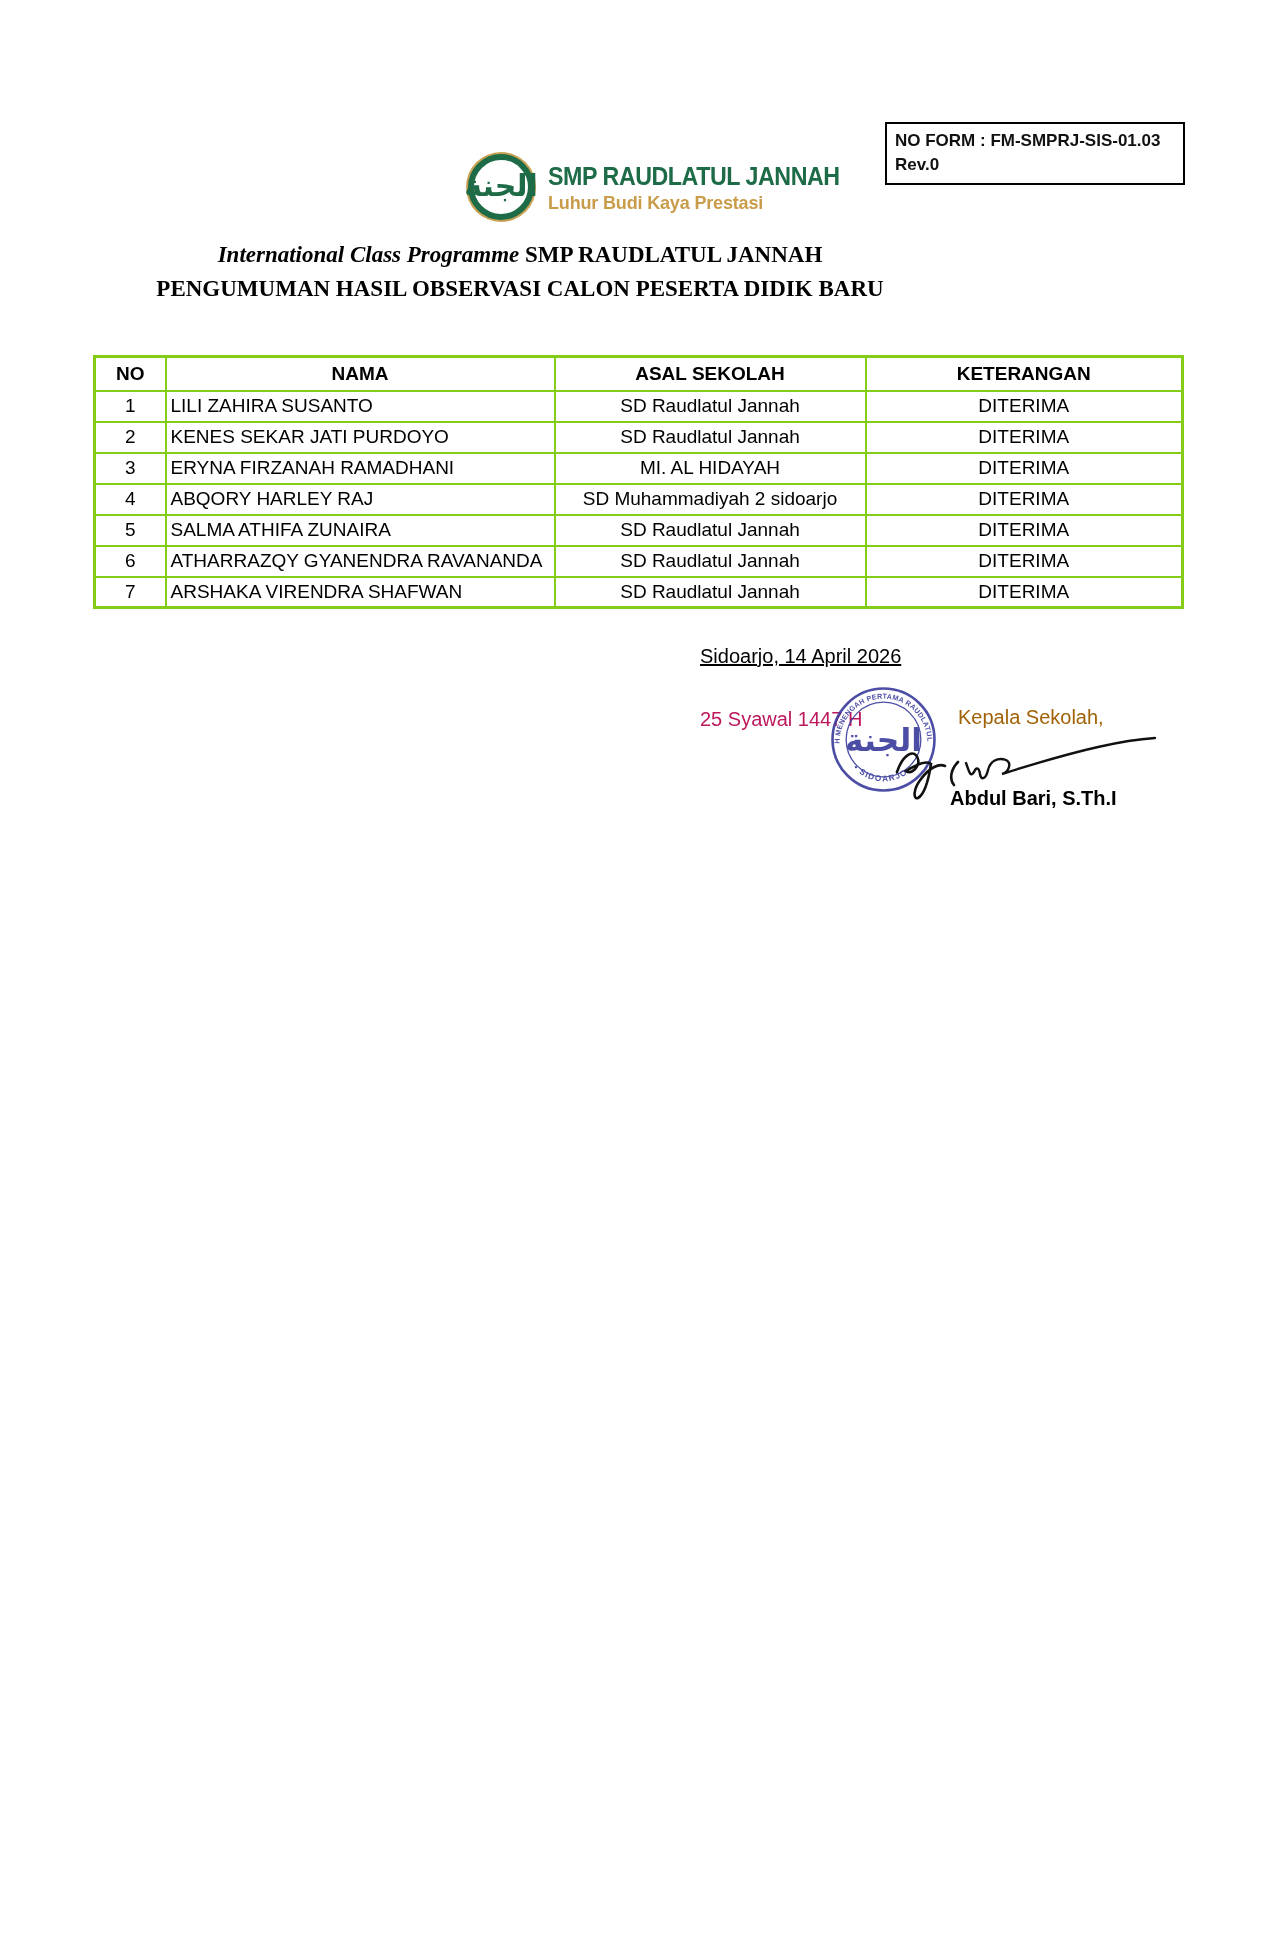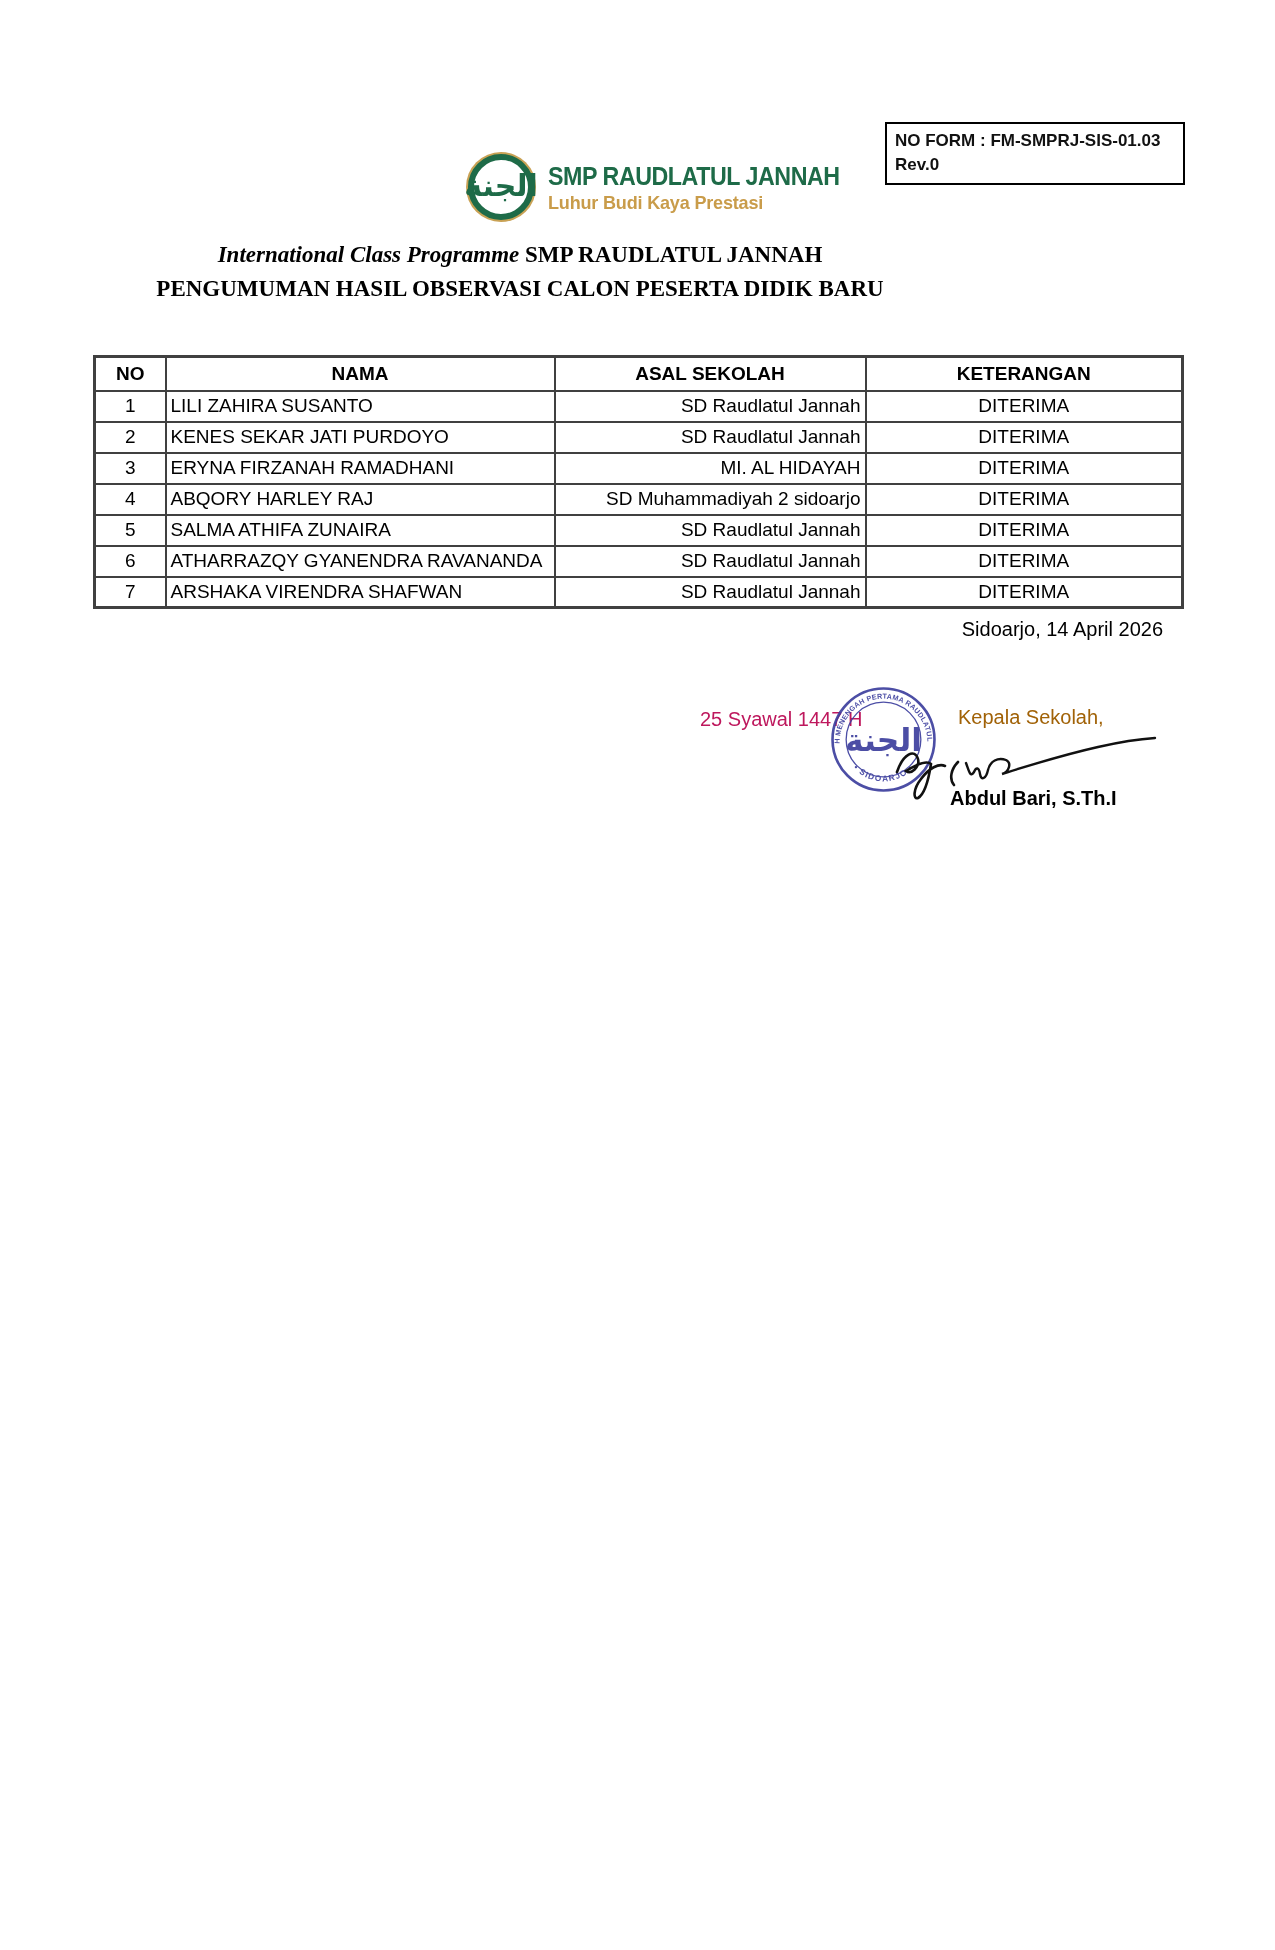--- a/index.html
+++ b/index.html
@@ -45,34 +45,34 @@
   }
   .title-line { font-weight:bold; font-size:23px; line-height:34px; }
   .title-line .it { font-style:italic; }
 
   
   table.results {
     position:absolute; left:93px; top:343px; width:1088px;
     border-collapse:collapse; table-layout:fixed;
     font-size:19px; color:#000;
   }
-  table.results, table.results td, table.results th { border:2px solid #404040; }
+  table.results, table.results td, table.results th { border:2px solid #84cc16; }
   table.results { border-width:3px; }
   table.results th { height:34px; font-weight:bold; text-align:center; padding:2px 4px; }
   table.results td { height:31px; padding:2px 4px; }
   td.c-no   { text-align:center; }
   td.c-nama { text-align:left; padding-left:8px; }
-  td.c-asal { text-align:right; padding-left:8px; }
+  td.c-asal { text-align:center; padding-left:8px; }
   td.c-ket  { text-align:center; }
   col.w-no{width:71px;} col.w-nama{width:389px;} col.w-asal{width:311px;} col.w-ket{width:317px;}
 
   
   .sig-date {
-    position:absolute; left:700px; top:606px; width:463px; text-align:right;
-    font-size:20px; color:#000; 
+    position:absolute; left:700px; top:633px; width:463px; 
+    font-size:20px; color:#000; text-decoration:underline;
   }
   .sig-hijri {
     position:absolute; left:700px; top:696px; width:463px; text-align:left;
     font-size:20px; color:#be185d;
   }
   .sig-role {
     position:absolute; left:958px; top:694px; font-size:20px; color:#a16207;
   }
   .sig-name {
     position:absolute; left:950px; top:775px; font-size:20px; font-weight:bold; color:#000;

